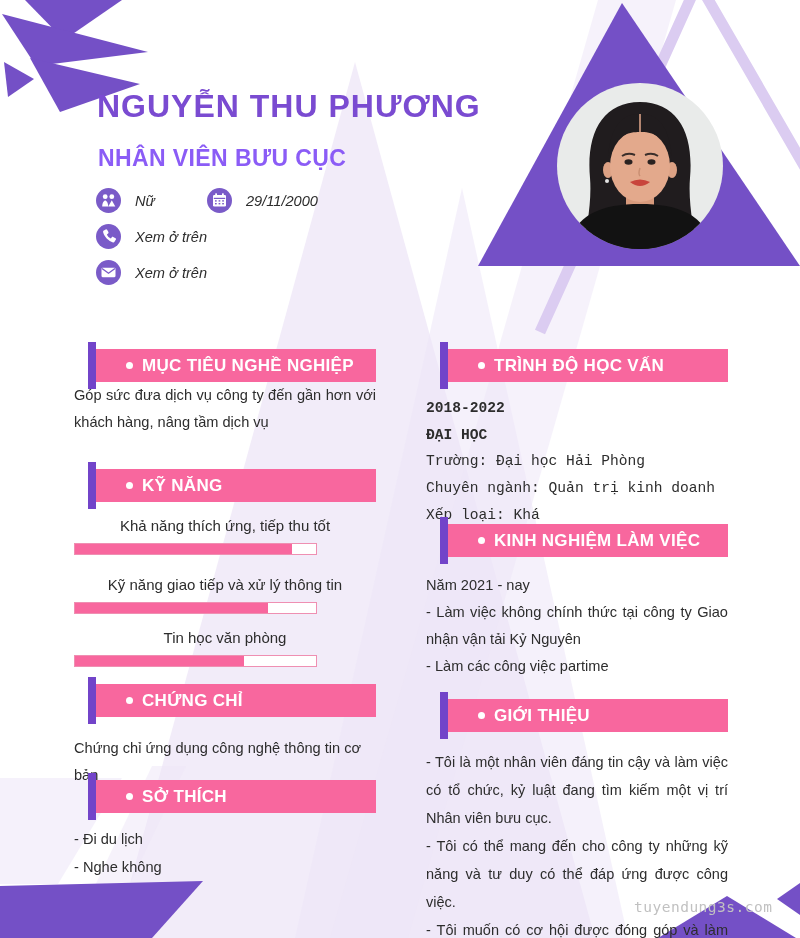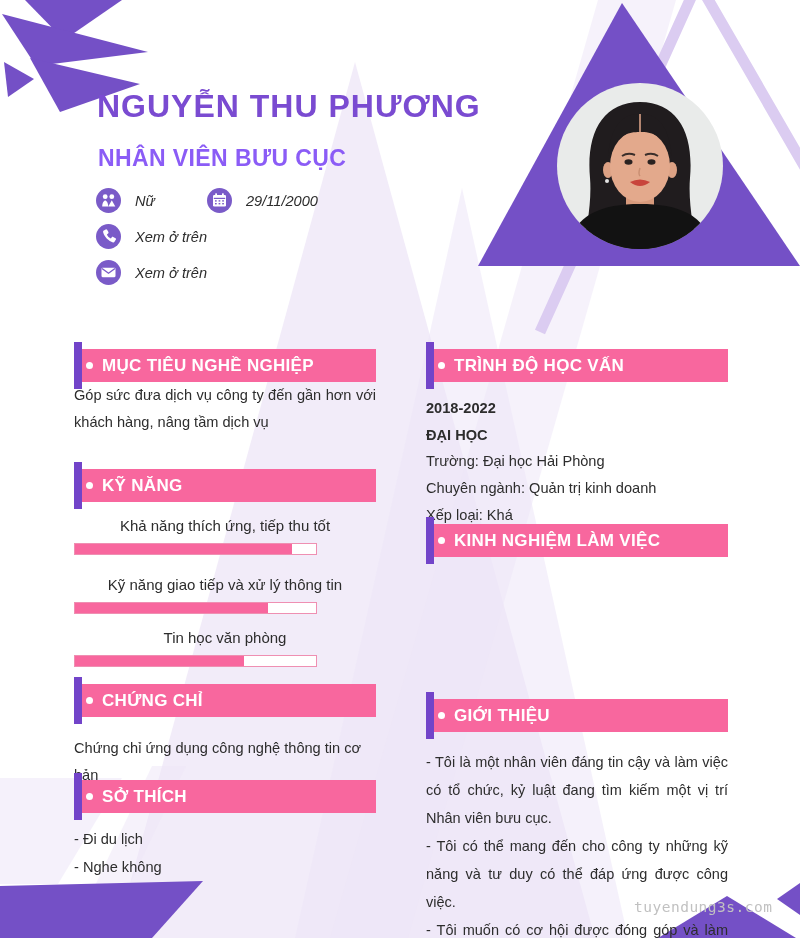--- a/index.html
+++ b/index.html
@@ -26,35 +26,35 @@
   .c-row{display:flex;align-items:center;height:25px;margin-bottom:11px;position:relative;}
   .c-ico{width:25px;height:25px;flex:0 0 25px;}
   .c-label{margin-left:14px;font-size:14.6px;white-space:nowrap;font-style:italic;}
   .c-sub{position:absolute;left:111px;top:0;display:flex;align-items:center;height:25px;}
 
   .sec{position:absolute;width:302px;z-index:3;}
   .col-left{left:74px;}
   .col-right{left:426px;}
   .sec-bar{
     position:relative;height:33px;background:#F8679E;
-    display:flex;align-items:center;padding-left:12px;box-sizing:border-box;
+    display:flex;align-items:center;padding-left:38px;box-sizing:border-box;margin-left:14px;
   }
   .stripe{position:absolute;left:0;top:-7px;width:8px;height:47px;background:#7244C9;}
   .dot{width:7px;height:7px;border-radius:50%;background:#fff;margin-right:9px;flex:0 0 7px;}
   .sec-title{color:#fff;font-size:17px;font-weight:bold;letter-spacing:.3px;white-space:nowrap;}
 
   .body-just{font-size:14.6px;line-height:27px;margin-top:0;text-align:justify;}
   .body-line{font-size:14.6px;line-height:27px;}
 
   .skill-label{font-size:15px;margin-top:15px;text-align:center;}
   .skill-track{margin-top:9px;width:241px;height:10px;border:1px solid #EF8FB2;background:#fff;}
   .skill-fill{height:100%;background:#F8679E;}
 
   .edu{margin-top:13px;}
-  .edu .body-line{line-height:26.7px;}
+  .edu .body-line{line-height:26.7px;font-family:Liberation Mono, monospace;}
   .b{font-weight:bold;}
 
   .exp{margin-top:15px;}
   .exp-par{font-size:14.6px;line-height:27px;text-align:justify;}
 
   .intro{margin-top:16px;}
   .intro-par{font-size:14.5px;line-height:28px;text-align:justify;}
 
   .hob{margin-top:13px;}
   .hob .body-line{line-height:27.5px;}
@@ -236,20 +236,25 @@
     <div class="body-line">Xếp loại: Khá</div>
   </div>
 </div>
 
 <div class="sec col-right" style="top:524px">
   <div class="sec-bar">
     <span class="stripe"></span>
     <span class="dot"></span>
     <span class="sec-title">KINH NGHIỆM LÀM VIỆC</span>
   </div>
+  <div class="exp">
+    <div class="body-line">Năm 2021 - nay</div>
+    <div class="exp-par">- Làm việc không chính thức tại công ty Giao nhận vận tải Kỷ Nguyên</div>
+    <div class="body-line">- Làm các công việc partime</div>
+  </div>
 </div>
 
 <div class="sec col-right" style="top:699px">
   <div class="sec-bar">
     <span class="stripe"></span>
     <span class="dot"></span>
     <span class="sec-title">GIỚI THIỆU</span>
   </div>
   <div class="intro">
     <div class="intro-par">- Tôi là một nhân viên đáng tin cậy và làm việc có tổ chức, kỷ luật đang tìm kiếm một vị trí Nhân viên bưu cục.</div>

